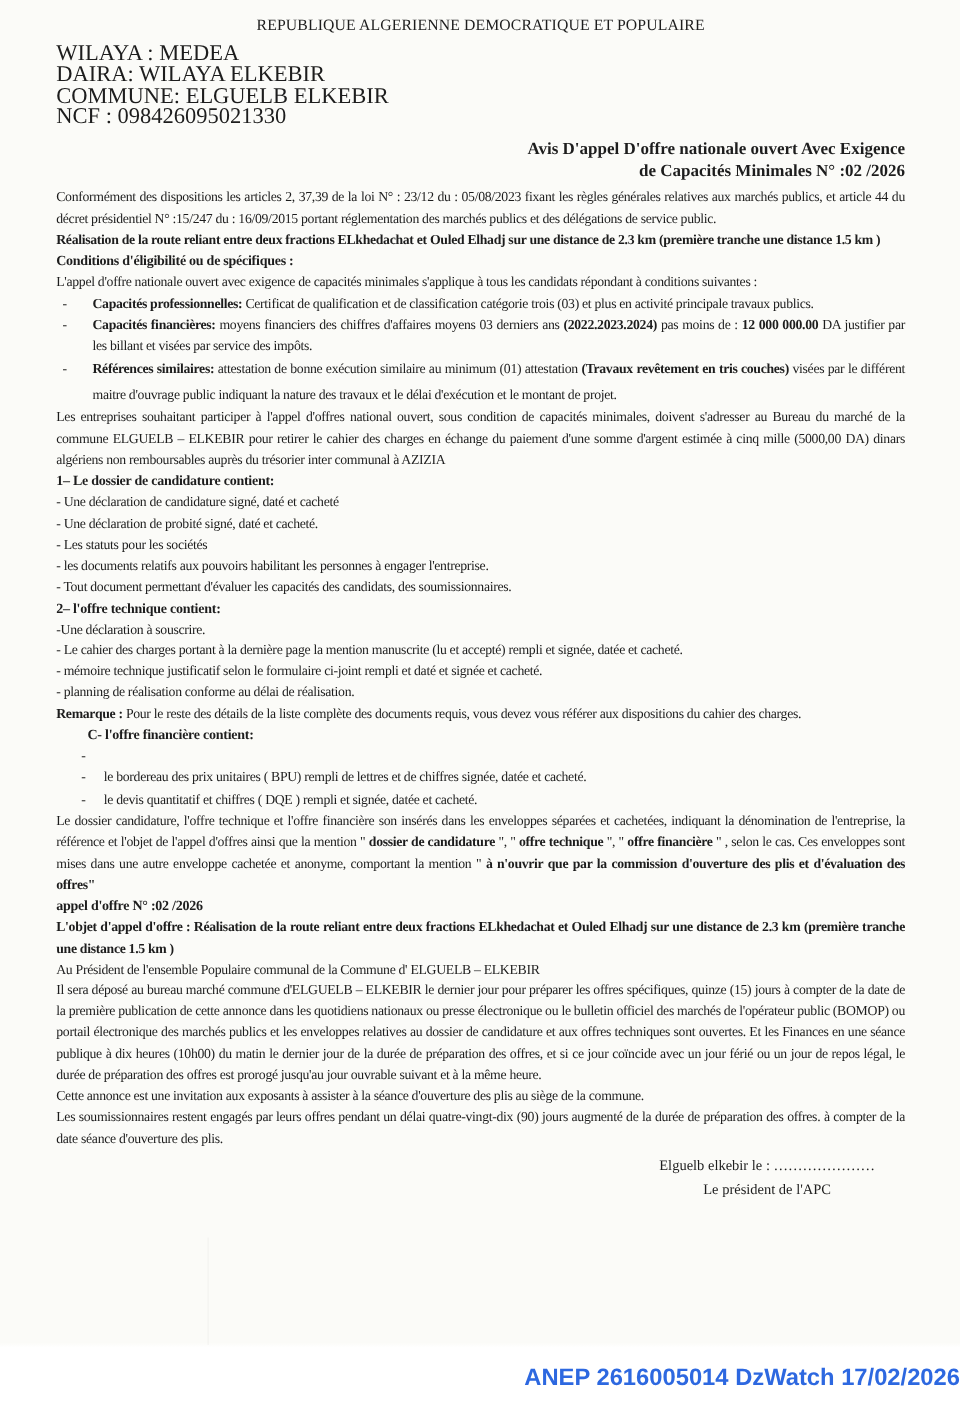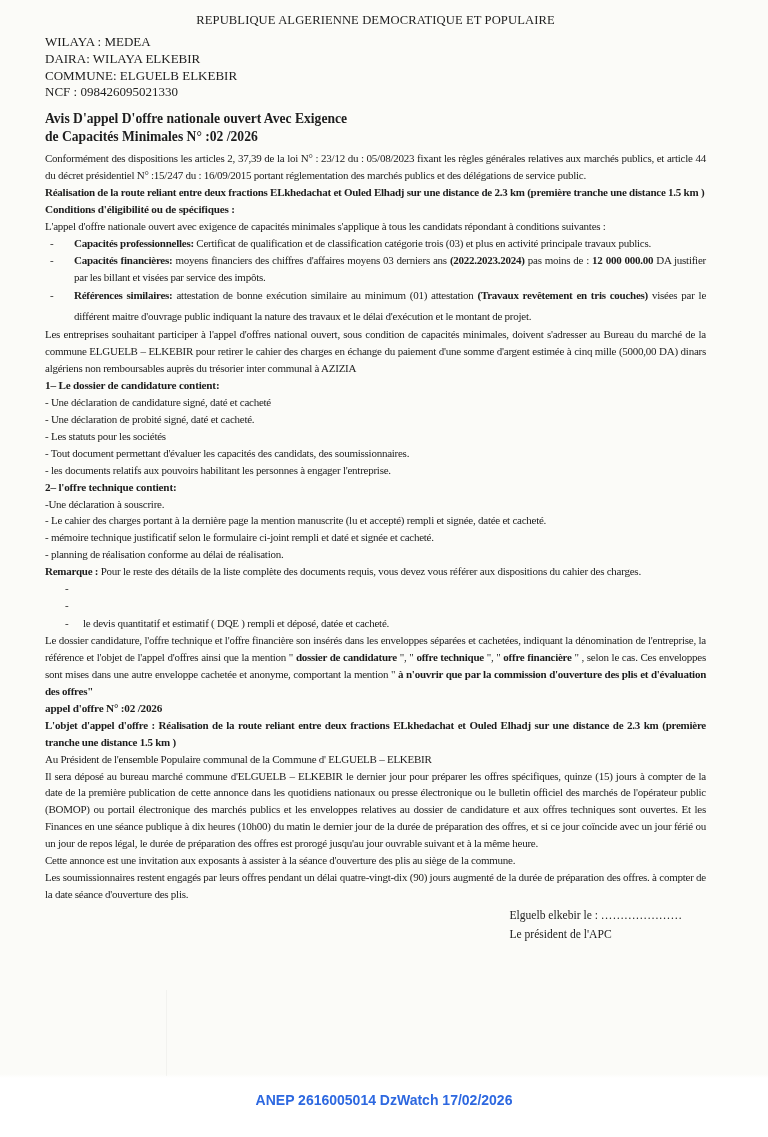--- a/index.html
+++ b/index.html
@@ -11,47 +11,47 @@
   .scan-page{
     position:absolute;inset:0;
     background:linear-gradient(to bottom,#fbfbf8 0px,#fbfbf8 1074px,#ffffff 1078px,#ffffff 100%);
   }
   .fold-line{
     position:absolute;left:166px;top:990px;width:1px;height:86px;
     background:rgba(70,70,70,0.05);
   }
   .doc{
     position:relative;
-    padding:6px 62px 0 45px;
+    padding:6px 44px 0 45px;
     color:#1d1d1d;
   }
   .republic{text-align:center;font-size:12.6px;line-height:16px;margin-top:6px;letter-spacing:0.1px;}
-  .idblock{font-size:13px;line-height:16.8px;margin-top:6px;}
-  .doc-title{font-weight:700;text-align:left;font-size:13.6px;line-height:17.5px;margin:9px 0 5px 0;}
+  .idblock{font-size:18px;line-height:16.8px;margin-top:6px;}
+  .doc-title{font-weight:700;text-align:right;font-size:13.6px;line-height:17.5px;margin:9px 0 5px 0;}
   .p{font-size:11px;line-height:16.9px;text-align:justify;letter-spacing:-0.25px;margin:0;}
   .indent{text-indent:7px;}
   .b{font-weight:700;}
   .bullet{display:flex;font-size:11px;line-height:16.9px;letter-spacing:-0.25px;}
   .bullet .dash{flex:0 0 24px;padding-left:5px;}
   .bullet .bt{flex:1;text-align:justify;}
   .lh21{line-height:20.5px;}
   .subhead{font-weight:700;font-size:11.2px;line-height:16.9px;letter-spacing:-0.2px;margin:0;}
   .c-head{padding-left:25px;}
   .c-item{display:flex;font-size:11px;line-height:17.4px;letter-spacing:-0.25px;padding-left:20px;}
   .c-item .dash{flex:0 0 18px;text-align:left;}
   .signoff{
     width:max-content;margin:3px 24px 0 auto;
     font-size:11.6px;line-height:19px;color:#1d1d1d;
   }
-  .signoff .s2{}
+  .signoff .s2{text-align:center;}
   .anep-footer{
     position:absolute;left:0;right:0;top:1092px;
-    text-align:center;
+    text-align:right;
     font-family:"Liberation Sans", sans-serif;
-    font-weight:700;font-size:14px;
+    font-weight:700;font-size:19px;
     color:#2d68e0;
   }
 </style>
 </head>
 <body>
 
 <div class="scan-page"></div>
 <div class="fold-line"></div>
 
 <div class="doc">
@@ -93,40 +93,42 @@
     <span class="dash">-</span>
     <span class="bt"><span class="b">Références similaires:</span><span> attestation de bonne exécution similaire au minimum (01) attestation </span><span class="b">(Travaux revêtement en tris couches)</span> <span> visées par le différent maitre d'ouvrage public indiquant la nature des travaux et le délai d'exécution et le montant de projet.</span></span>
   </div>
 
   <p class="p">Les entreprises souhaitant participer à l'appel d'offres national ouvert, sous condition de capacités minimales, doivent s'adresser au Bureau du marché de la commune ELGUELB – ELKEBIR pour retirer le cahier des charges en échange du paiement d'une somme d'argent estimée à cinq mille (5000,00 DA) dinars algériens non remboursables auprès du trésorier inter communal à AZIZIA</p>
 
   <p class="subhead">1– Le dossier de candidature contient:</p>
   <p class="p">- Une déclaration de candidature signé, daté et cacheté</p>
   <p class="p">-  Une déclaration de probité signé, daté et cacheté.</p>
   <p class="p">- Les statuts pour les sociétés</p>
+  <p class="p">- les documents relatifs aux pouvoirs habilitant les personnes à engager l'entreprise.</p>
   <p class="p">- Tout document permettant d'évaluer les capacités des candidats, des soumissionnaires.</p>
-  <p class="p">- les documents relatifs aux pouvoirs habilitant les personnes à engager l'entreprise.</p>
 
   <p class="subhead">2– l'offre technique contient:</p>
   <p class="p">-Une déclaration à souscrire.</p>
   <p class="p">- Le cahier des charges portant à la dernière page la mention manuscrite (lu et accepté) rempli et signée, datée et cacheté.</p>
   <p class="p">- mémoire technique justificatif selon le formulaire ci-joint rempli et daté et signée et cacheté.</p>
   <p class="p">-  planning de réalisation conforme au délai de réalisation.</p>
 
   <p class="p"><span class="b">Remarque :</span><span> Pour le reste des détails de la liste complète des documents requis, vous devez vous référer aux dispositions du cahier des charges.</span></p>
 
+  <p class="subhead c-head">C- l'offre financière contient:</p>
   <div class="c-item">
       <span class="dash">-</span>
     </div>
   <div class="c-item">
       <span class="dash">-</span>
+      <span>le bordereau des prix unitaires ( BPU) rempli de lettres et de chiffres signée, datée et cacheté.</span>
     </div>
   <div class="c-item">
       <span class="dash">-</span>
-      <span>le devis quantitatif et estimatif ( DQE ) rempli et déposé, datée et cacheté.</span>
+      <span>le devis quantitatif et chiffres ( DQE ) rempli et signée, datée et cacheté.</span>
     </div>
 
   <p class="p"><span>Le dossier candidature, l'offre technique et l'offre financière son insérés dans les enveloppes séparées et cachetées, indiquant la dénomination de l'entreprise, la référence et l'objet de l'appel d'offres ainsi que la mention " </span><span class="b">dossier de candidature</span><span> ", " </span><span class="b">offre technique</span><span> ", " </span><span class="b">offre financière</span><span> " , selon le cas. Ces enveloppes sont mises dans une autre enveloppe cachetée et anonyme, comportant la mention " </span><span class="b">à n'ouvrir que par la commission d'ouverture des plis et d'évaluation des offres"</span></p>
 
   <p class="subhead">appel d'offre N° :02 /2026</p>
   <p class="p b">L'objet d'appel d'offre : Réalisation de la route  reliant entre deux fractions ELkhedachat et Ouled Elhadj sur une distance de 2.3 km (première tranche une distance 1.5 km )</p>
   <p class="p">Au Président de l'ensemble Populaire communal de la Commune d' ELGUELB – ELKEBIR</p>
 
   <p class="p">Il sera déposé au bureau marché commune d'ELGUELB – ELKEBIR le dernier jour pour préparer les offres spécifiques, quinze (15) jours à compter de la date de la première publication de cette annonce dans les quotidiens nationaux ou presse électronique ou le bulletin officiel des marchés de l'opérateur public (BOMOP) ou portail électronique des marchés publics et les enveloppes relatives au dossier de candidature et aux offres techniques sont ouvertes. Et les Finances en une séance publique à dix heures (10h00) du matin le dernier jour de la durée de préparation des offres, et si ce jour coïncide avec un jour férié ou un jour de repos légal, le durée de préparation des offres est prorogé jusqu'au jour ouvrable suivant et à la même heure.</p>
   <p class="p">Cette annonce est une invitation aux exposants à assister à la séance d'ouverture des plis au siège de la commune.</p>

